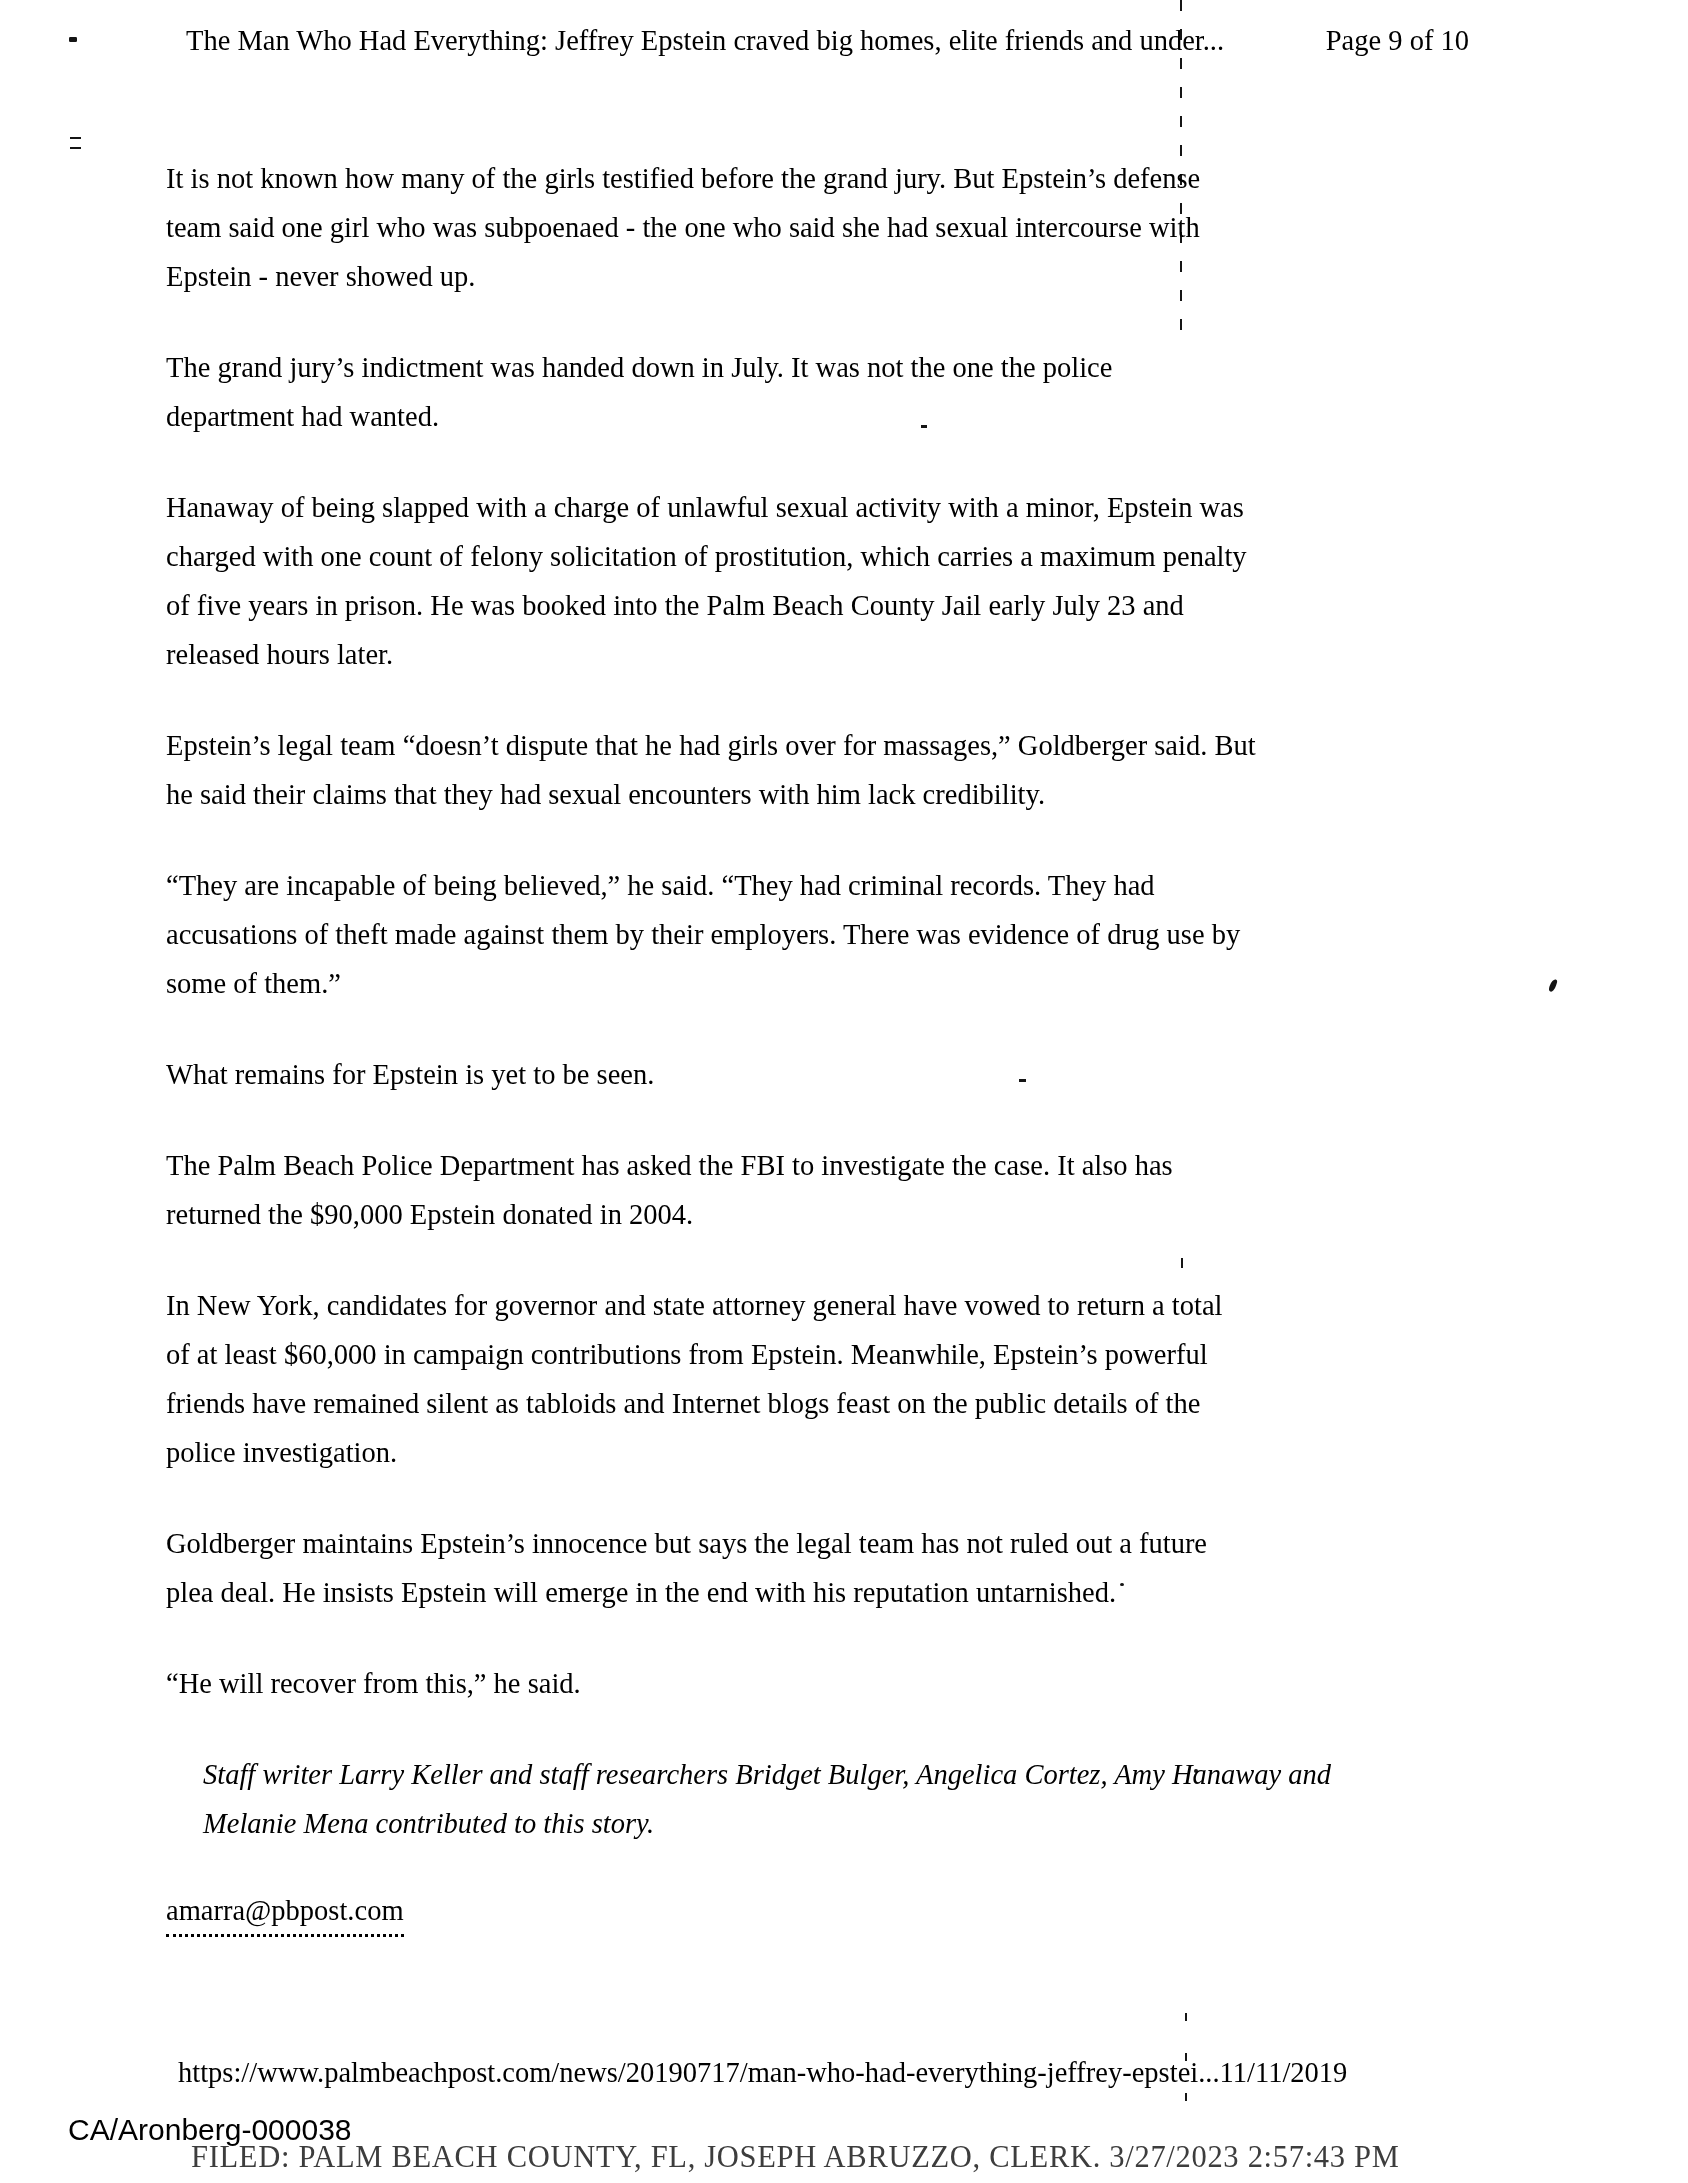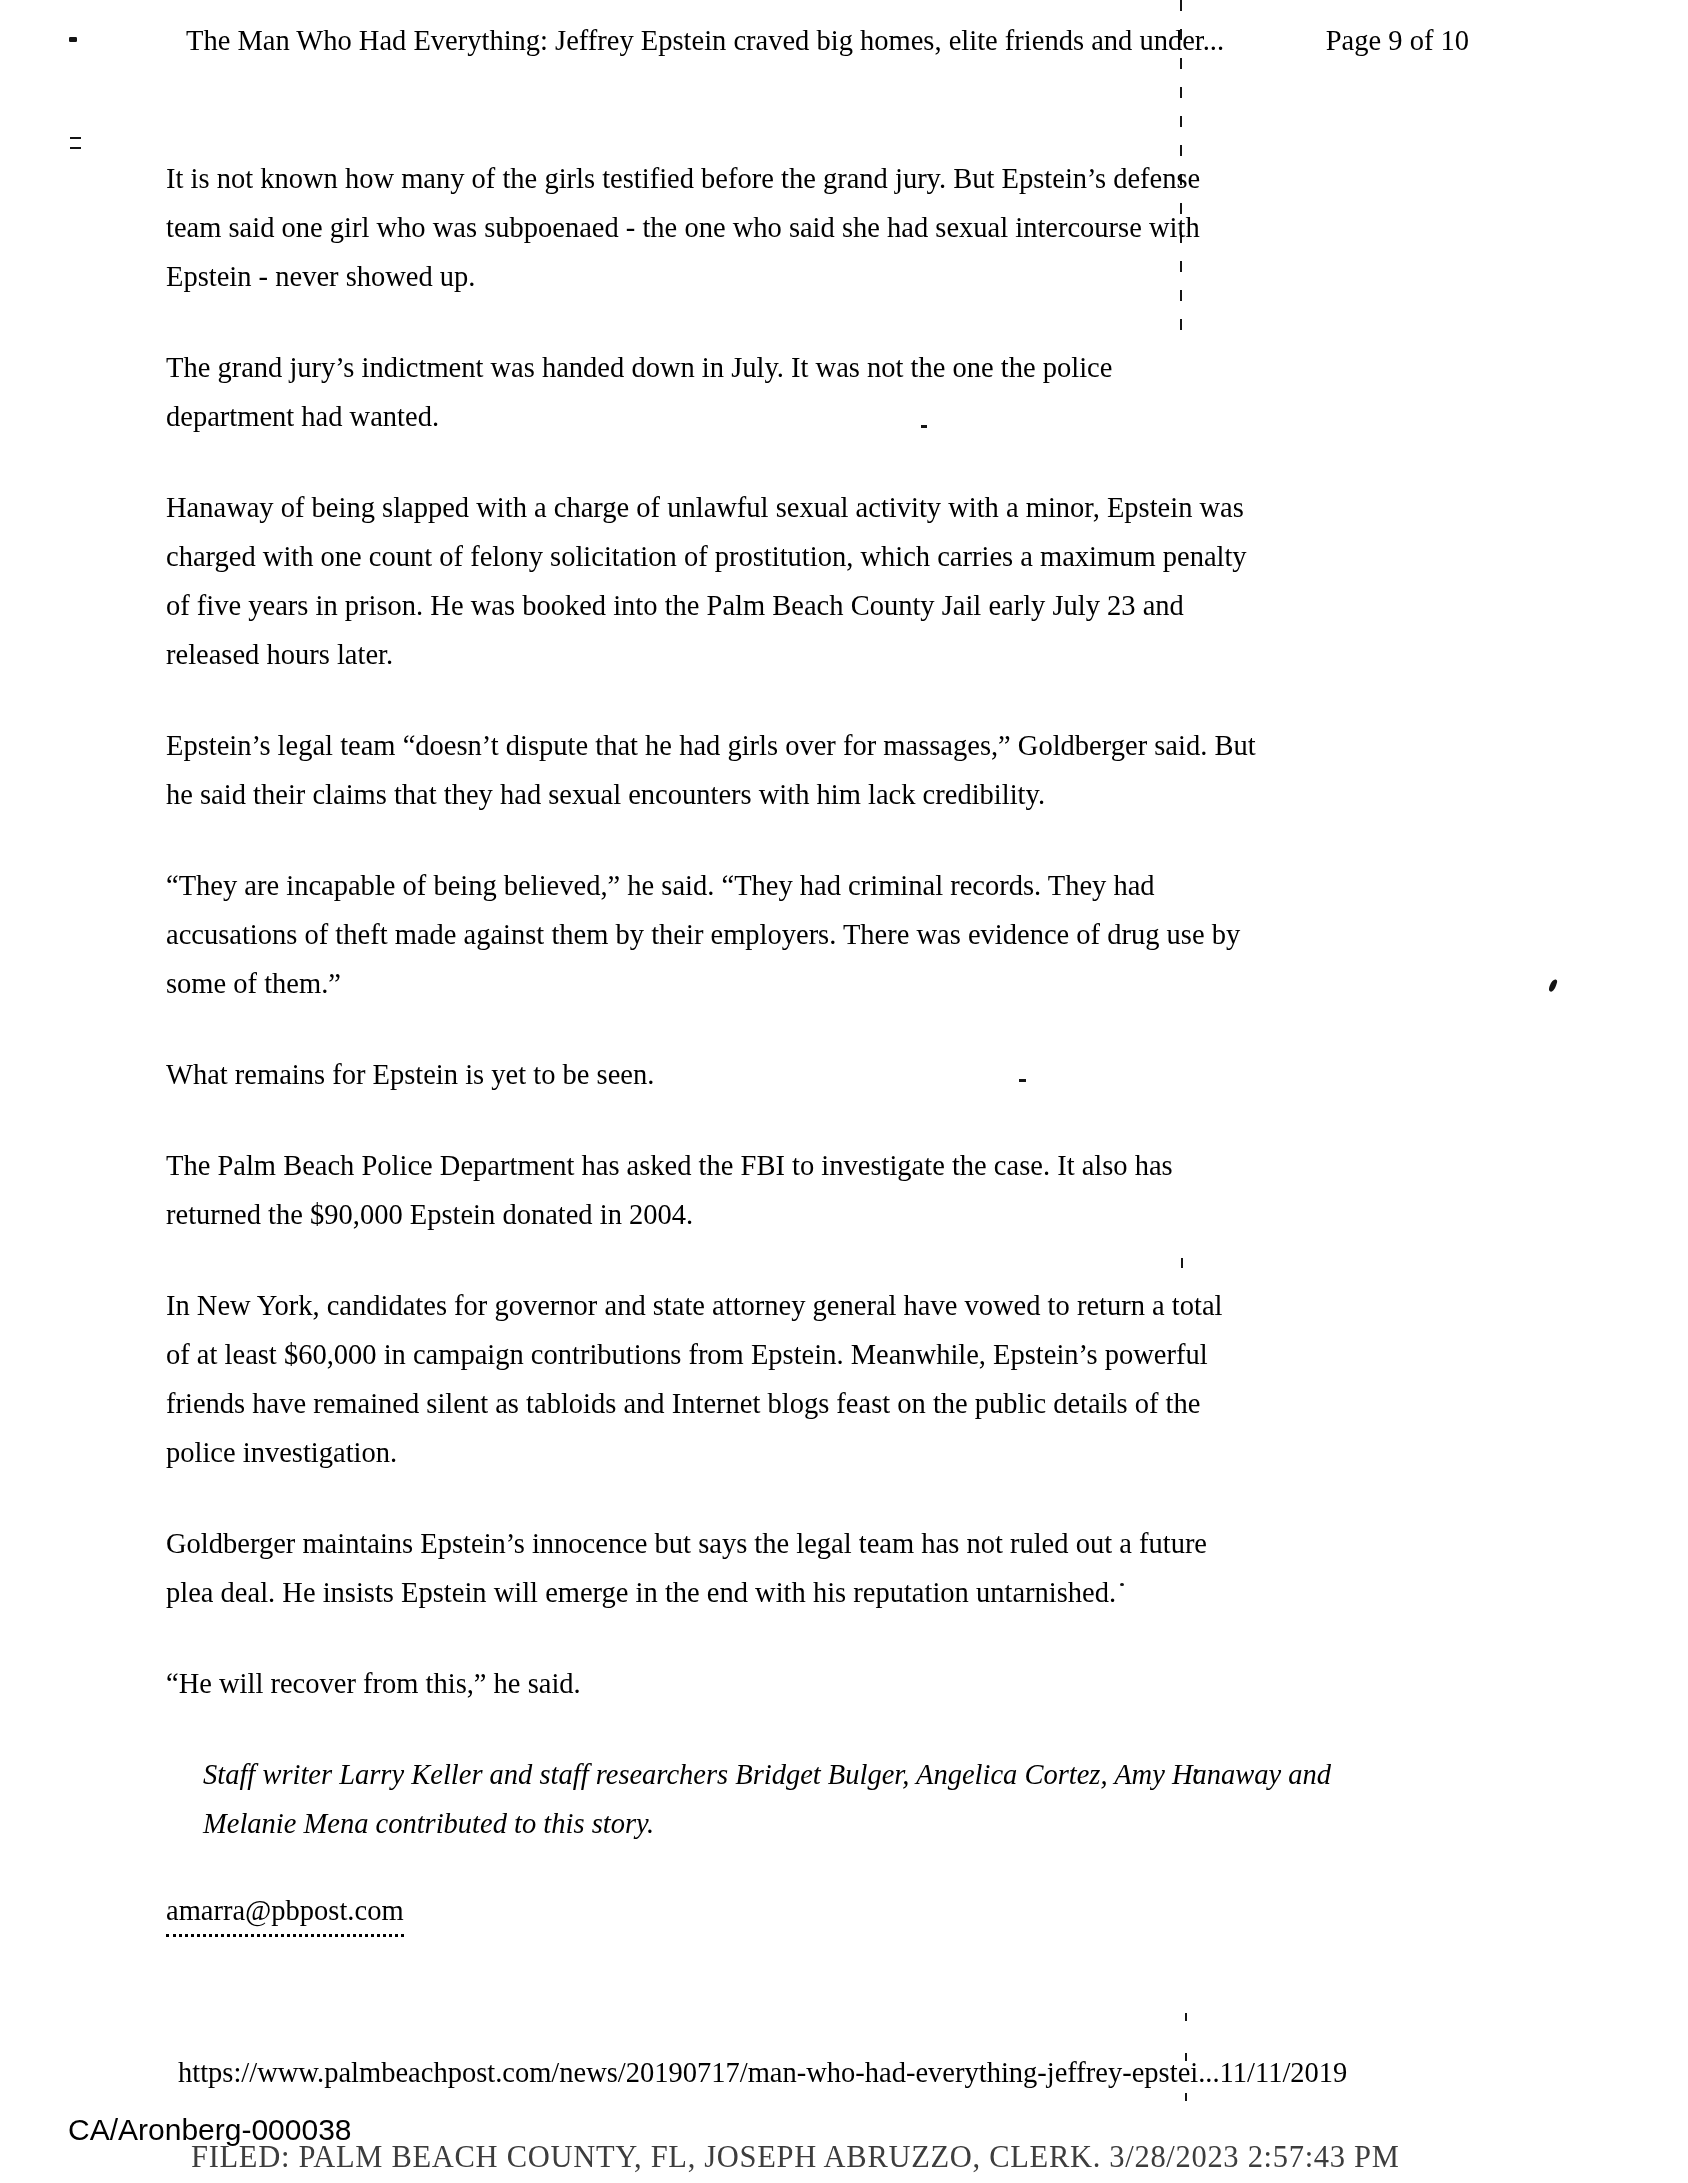--- a/index.html
+++ b/index.html
@@ -161,16 +161,16 @@
       <a href="#" class="email-link">amarra@pbpost.com</a>
     </div>
   </div>
 
   <div class="ftr">
     <span>https://www.palmbeachpost.com/news/20190717/man-who-had-everything-jeffrey-epstei...</span>
     <span>11/11/2019</span>
   </div>
 
   <div class="bates">CA/Aronberg-000038</div>
-  <div class="filed">FILED: PALM BEACH COUNTY, FL, JOSEPH ABRUZZO, CLERK. 3/28/2023 2:57:43 PM</div>
+  <div class="filed">FILED: PALM BEACH COUNTY, FL, JOSEPH ABRUZZO, CLERK. 3/27/2023 2:57:43 PM</div>
 
 </div>
 
 
 </body></html>

